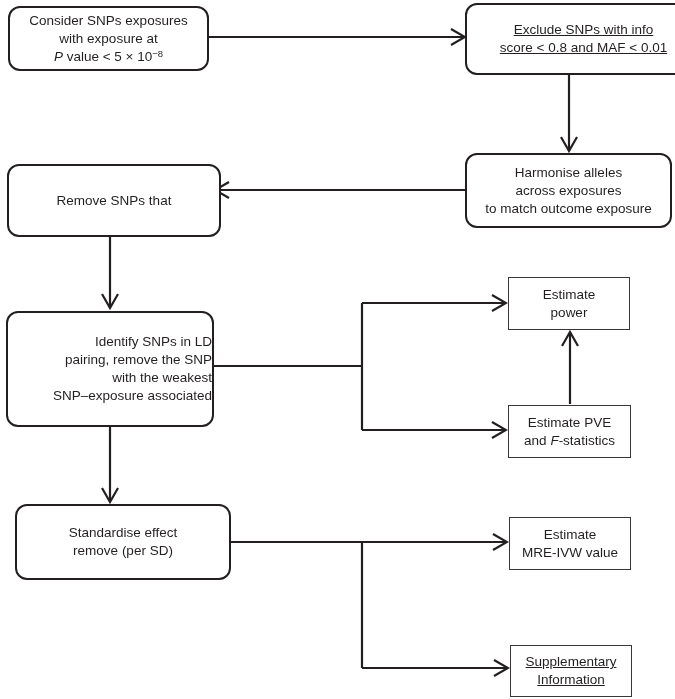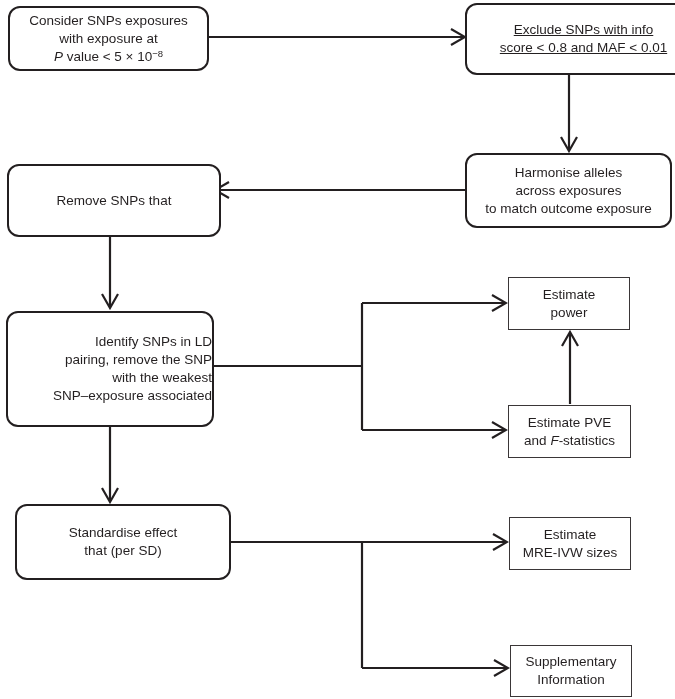--- a/index.html
+++ b/index.html
@@ -57,21 +57,21 @@
   
   #n-consider     { left: 8px;   top: 6px;   width: 201px; height: 65px; }
   #n-exclude      { left: 465px; top: 3px;   width: 237px; height: 72px; text-decoration: underline; }
   #n-harmonise    { left: 465px; top: 153px; width: 207px; height: 75px; text-align: right; }
   #n-remove       { left: 7px;   top: 164px; width: 214px; height: 73px; }
   #n-identify     { left: 6px;   top: 311px; width: 208px; height: 116px; align-items: flex-end; }
   #n-power        { left: 508px; top: 277px; width: 122px; height: 53px; }
   #n-pve          { left: 508px; top: 405px; width: 123px; height: 53px; text-align: right; }
   #n-standardise  { left: 7px;   top: 504px; width: 216px; height: 76px; margin-left: 8px; }
   #n-mre          { left: 509px; top: 517px; width: 122px; height: 53px; }
-  #n-supplementary{ left: 510px; top: 645px; width: 122px; height: 52px; }
+  #n-supplementary{ left: 510px; top: 645px; width: 122px; height: 52px; text-decoration: underline; }
 </style>
 </head>
 <body>
 
 <div class="stage">
 
   <svg class="connectors" viewBox="0 0 675 699" xmlns="http://www.w3.org/2000/svg">
     <defs>
       <marker id="chev" markerUnits="userSpaceOnUse" markerWidth="18" markerHeight="20" viewBox="0 0 18 20" refX="15" refY="10" orient="auto">
         <path d="M2,2 L16,10 L2,18" fill="none" stroke="#231f20" stroke-width="2.2"></path>
@@ -125,26 +125,26 @@
     <div class="ln">power</div>
   </div>
 
   <div id="n-pve" class="node rect">
     <div class="ln">Estimate PVE</div>
     <div class="ln"><span>and </span><span class="it">F</span><span>-statistics</span></div>
   </div>
 
   <div id="n-standardise" class="node rounded">
     <div class="ln">Standardise effect</div>
-    <div class="ln">that (per SD)</div>
+    <div class="ln">remove (per SD)</div>
   </div>
 
   <div id="n-mre" class="node rect">
     <div class="ln">Estimate</div>
-    <div class="ln">MRE-IVW sizes</div>
+    <div class="ln">MRE-IVW value</div>
   </div>
 
   <div id="n-supplementary" class="node rect">
     <div class="ln">Supplementary</div>
     <div class="ln">Information</div>
   </div>
 
 </div>
 
 </body></html>

